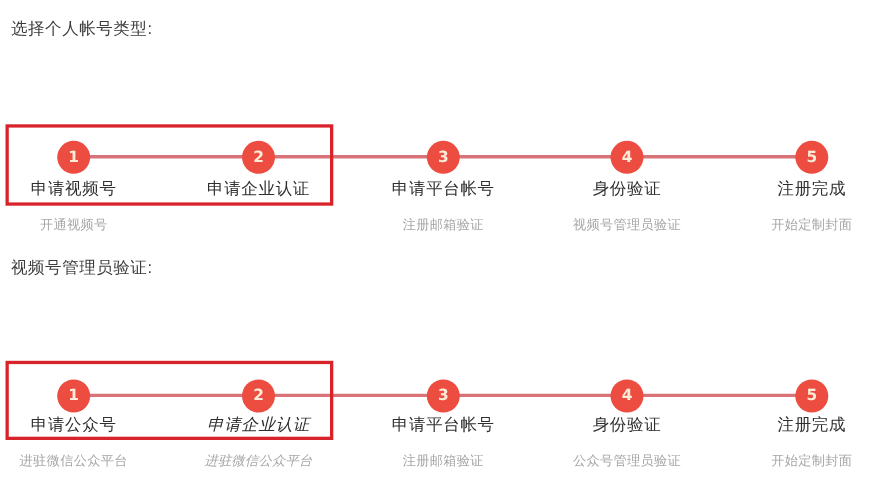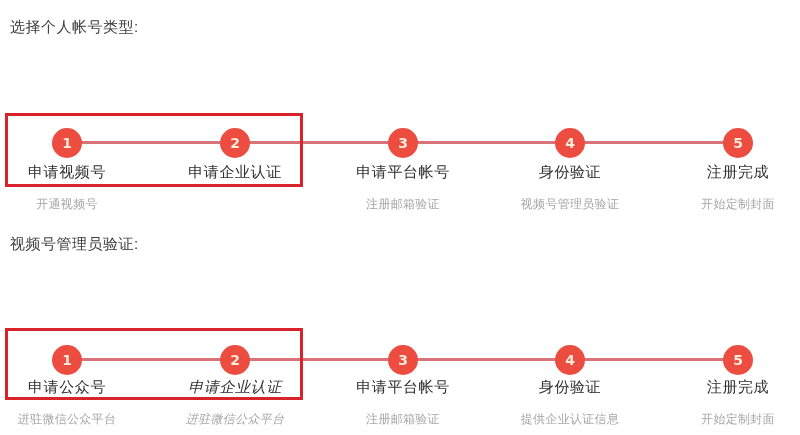--- a/index.html
+++ b/index.html
@@ -195,21 +195,21 @@
       <div class="step-label" style="left:235px; top:120px;font-style:italic;">
         <div class="step-title">申请企业认证</div>
         <div class="step-sub">进驻微信公众平台</div>
       </div>
       <div class="step-label" style="left:403px; top:120px;">
         <div class="step-title">申请平台帐号</div>
         <div class="step-sub">注册邮箱验证</div>
       </div>
       <div class="step-label" style="left:570px; top:120px;">
         <div class="step-title">身份验证</div>
-        <div class="step-sub">提供企业认证信息</div>
+        <div class="step-sub">公众号管理员验证</div>
       </div>
       <div class="step-label" style="left:738px; top:120px;">
         <div class="step-title">注册完成</div>
         <div class="step-sub">开始定制封面</div>
       </div>
     </div>
 
     <div class="highlight-box hl-2"></div>
   </div>
 

